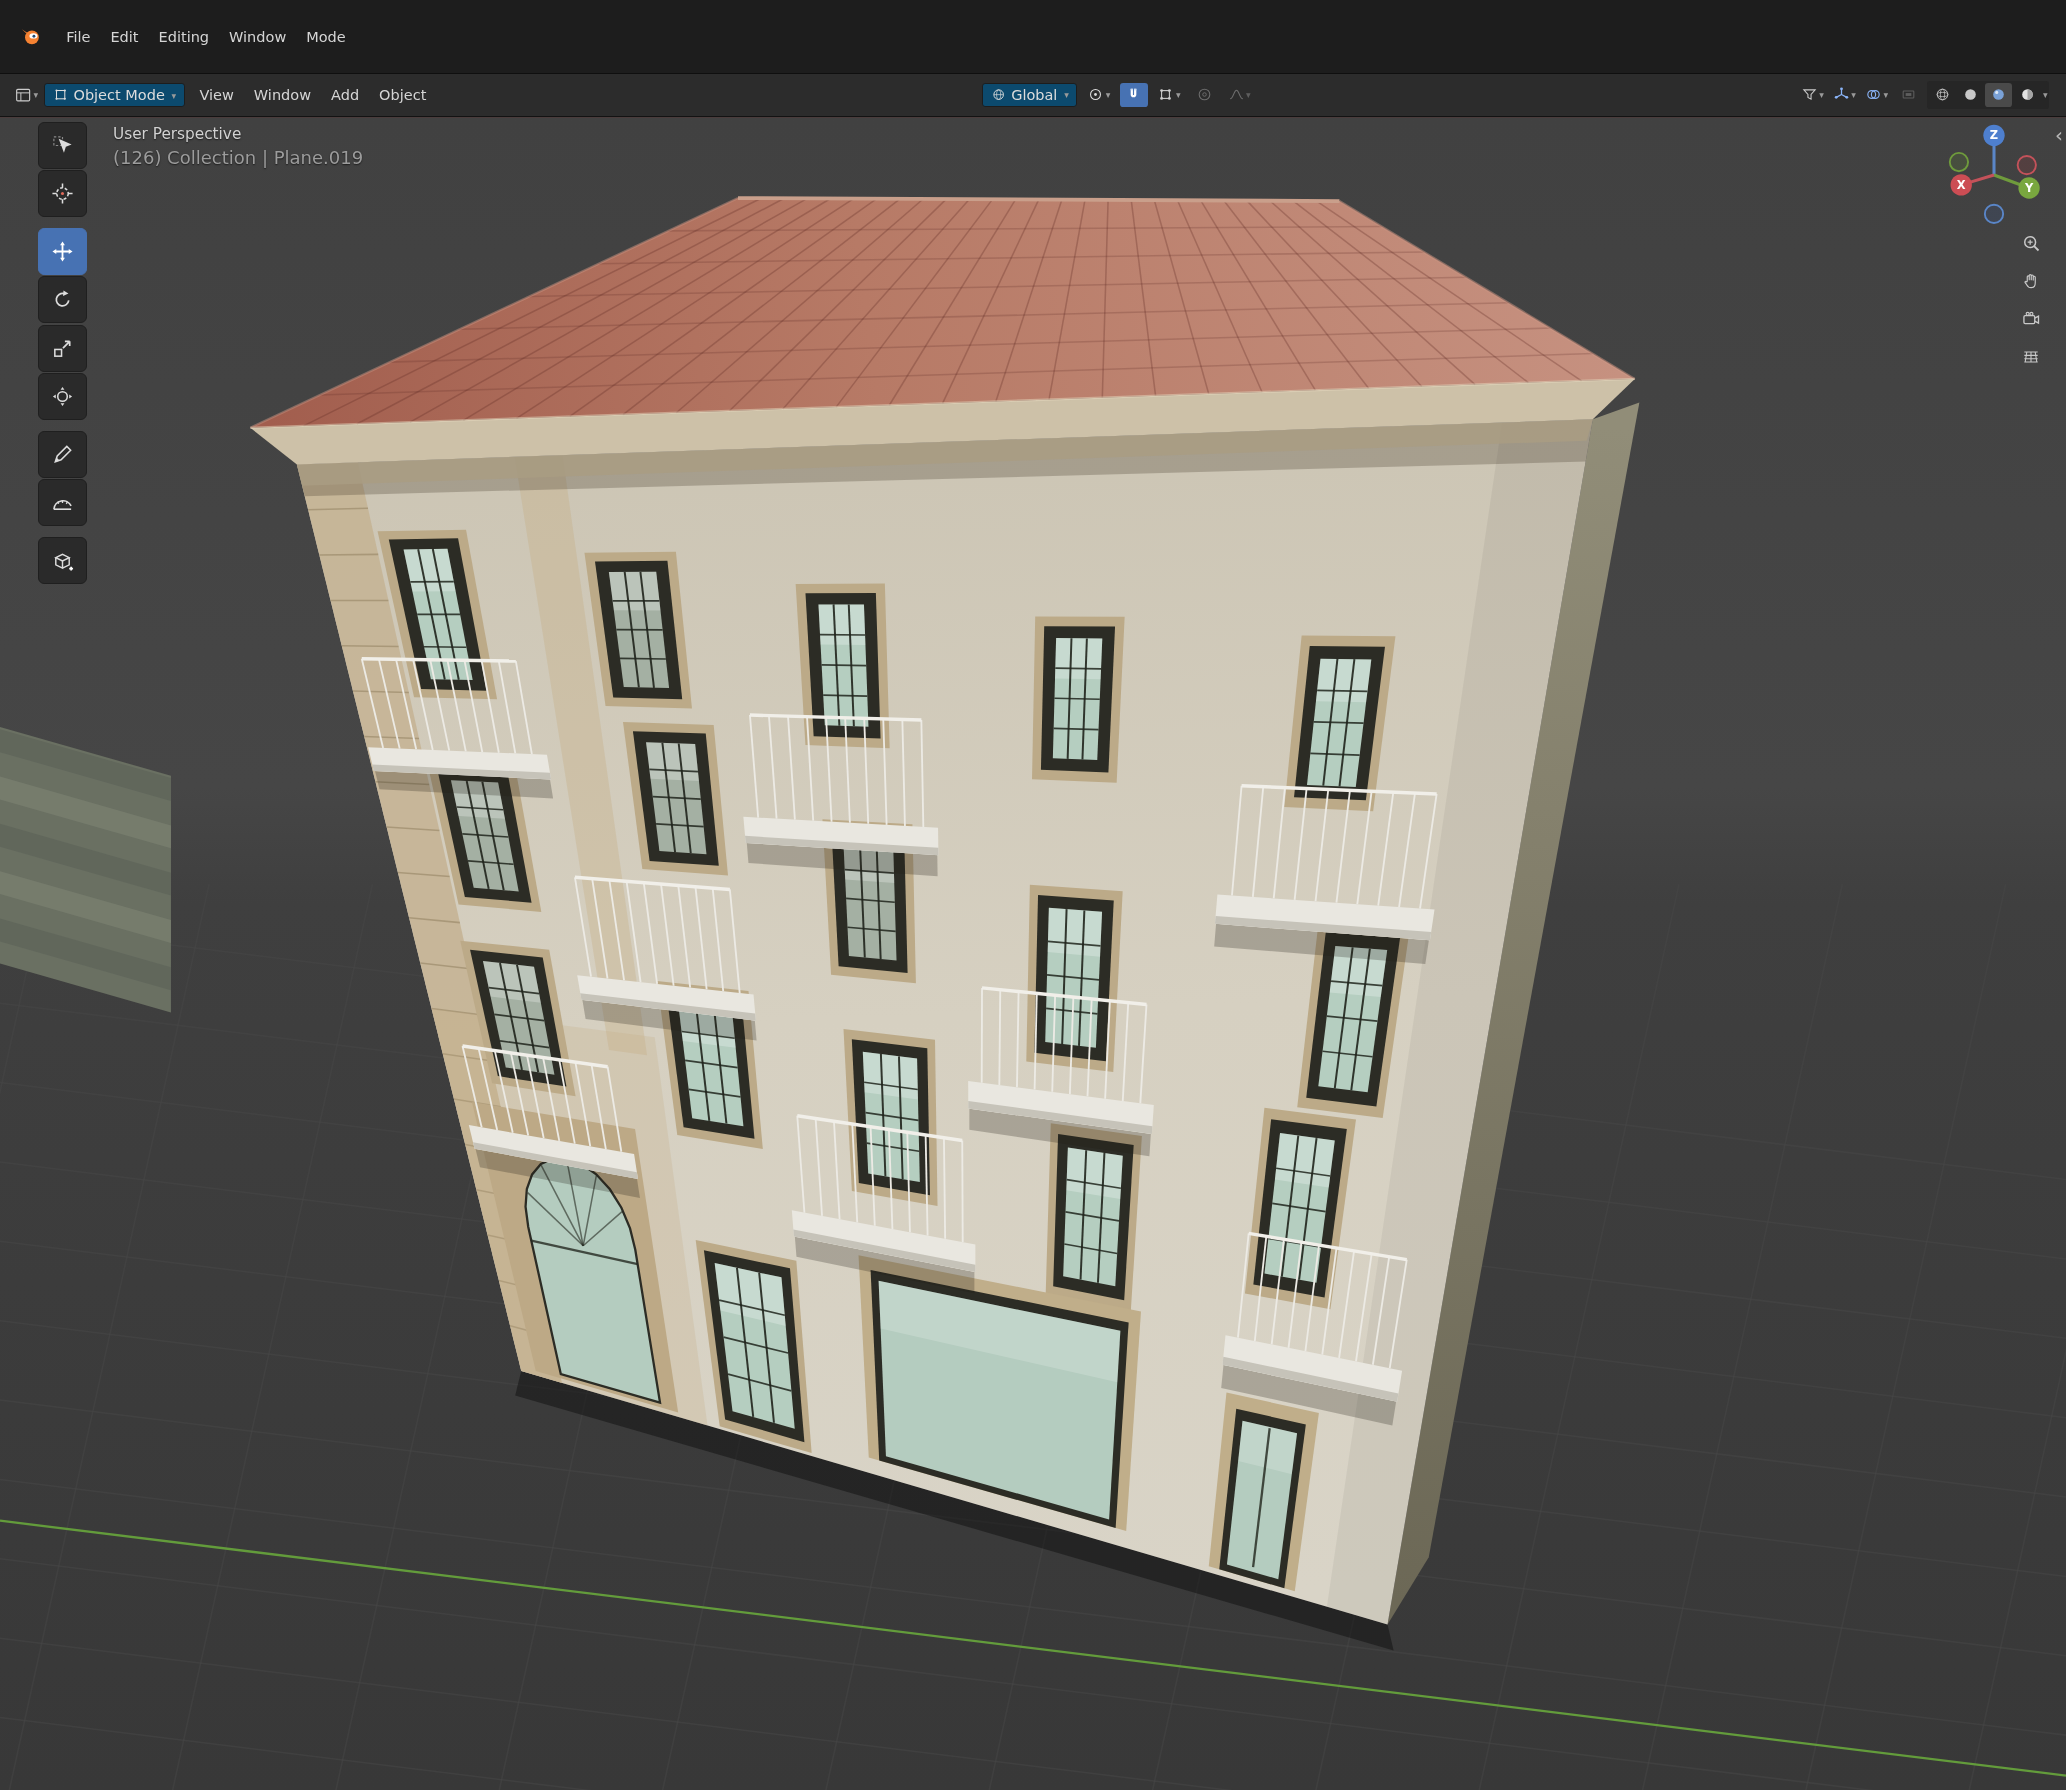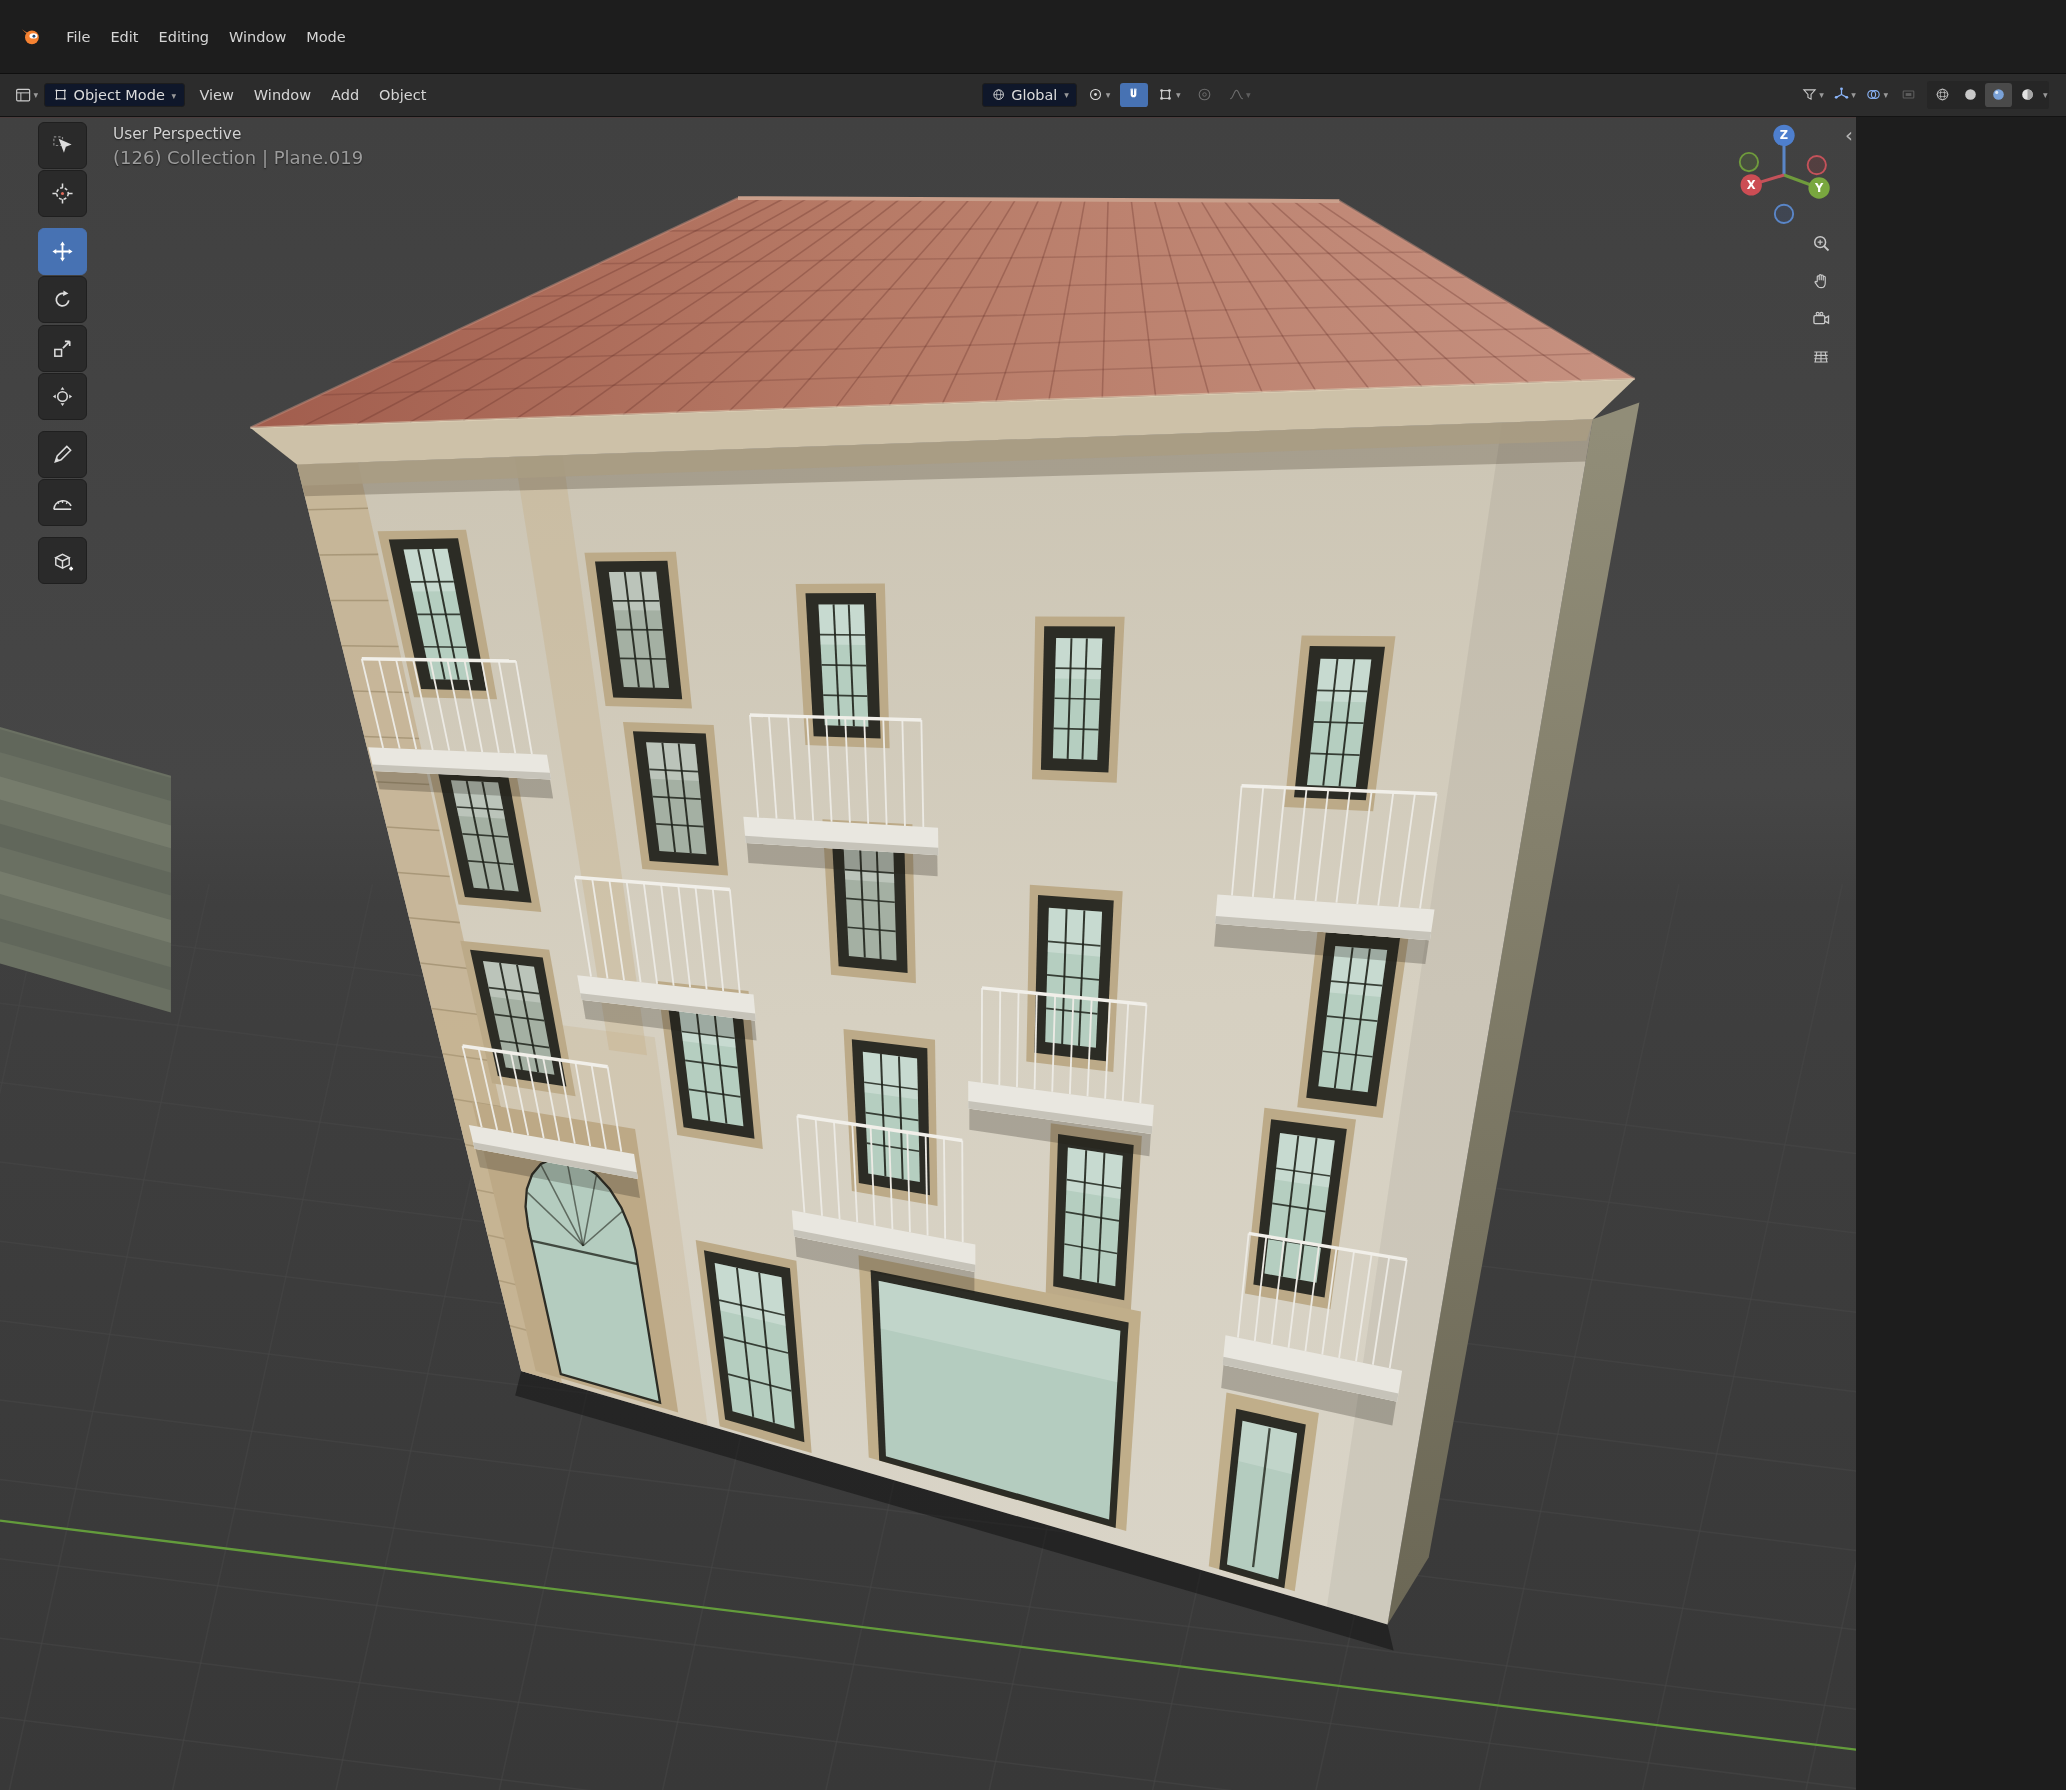--- a/index.html
+++ b/index.html
@@ -15,31 +15,31 @@
   .tab{font-size:14.5px;color:#aaaaaa;padding:7.6px 13px;border-radius:3.8px;white-space:nowrap}
   .tab.active{background:#3a3a3a;color:#f1f1f1}
   .tab.plus{padding:7.6px 7.6px;color:#c8c8c8}
 
   
   #header2{height:43px;background:#2c2c2c;border-bottom:0.8px solid #131313;
            display:flex;align-items:center;padding:0 12.2px;box-sizing:border-box;gap:6.1px}
   .hgroup{display:flex;align-items:center;gap:4.6px}
   .hcenter{margin:0 auto;display:flex;align-items:flex-start;gap:7.6px}
   .hright{display:flex;align-items:center;gap:4.6px;margin-right:4.6px}
-  .pill{display:flex;align-items:center;gap:5.3px;background:#0f172a;border:0.8px solid #1d1d1d;
+  .pill{display:flex;align-items:center;gap:5.3px;background:#0c4a6e;border:0.8px solid #1d1d1d;
         border-radius:3.1px;padding:3.1px 7.6px;font-size:14.5px;color:#dcdcdc}
   .hicon{width:27.5px;height:24.4px;display:flex;align-items:center;justify-content:center;border-radius:3.1px}
   .hicon.on{background:#4772b3}
   .hicon.dim{opacity:.45}
   .caret{font-size:9.2px;color:#9a9a9a;margin-left:1.5px}
   .shadegrp{display:flex;align-items:center;background:#262626;border-radius:3.1px;padding:1.5px;gap:0.8px}
   .hicon.pressed{background:#4a4a4a}
 
   
-  #viewport{position:relative;width:1856px;height:1674px;background:#7f1d1d;overflow:hidden}
+  #viewport{position:relative;width:2066px;height:1674px;background:#7f1d1d;overflow:hidden}
   #scene{position:absolute;inset:0;display:block}
 
   #toolbar{position:absolute;left:38px;top:4.6px;display:flex;flex-direction:column;gap:1.5px;z-index:5}
   .tool{width:49px;height:47px;background:rgba(41,41,41,.95);border:0.8px solid #1f1f1f;border-radius:6.1px;
         display:flex;align-items:center;justify-content:center;padding:0}
   .tool.active{background:#4772b3;border-color:#4772b3}
 
   #vp-label{position:absolute;left:113px;top:6.1px;z-index:5;line-height:23px}
   #vp-label .l1{font-size:15.3px;color:#d2d2d2;text-shadow:0 0.8px 1.5px rgba(0,0,0,.6)}
   #vp-label .l2{font-size:18px;color:#9c9c9c;text-shadow:0 0.8px 1.5px rgba(0,0,0,.6)}

